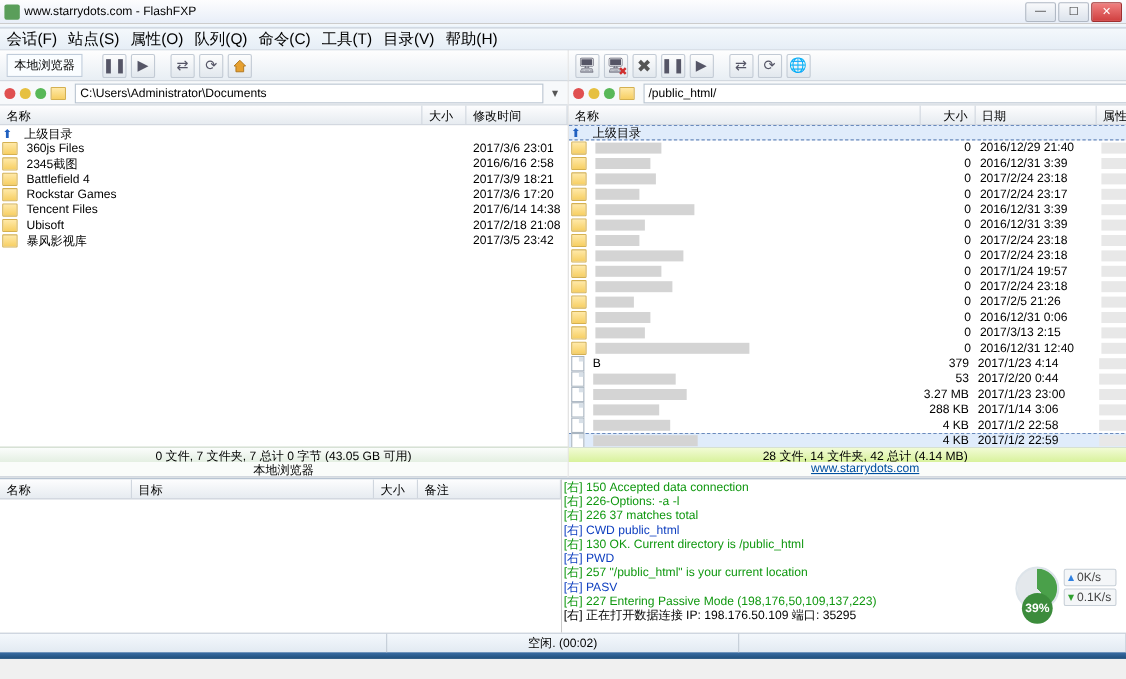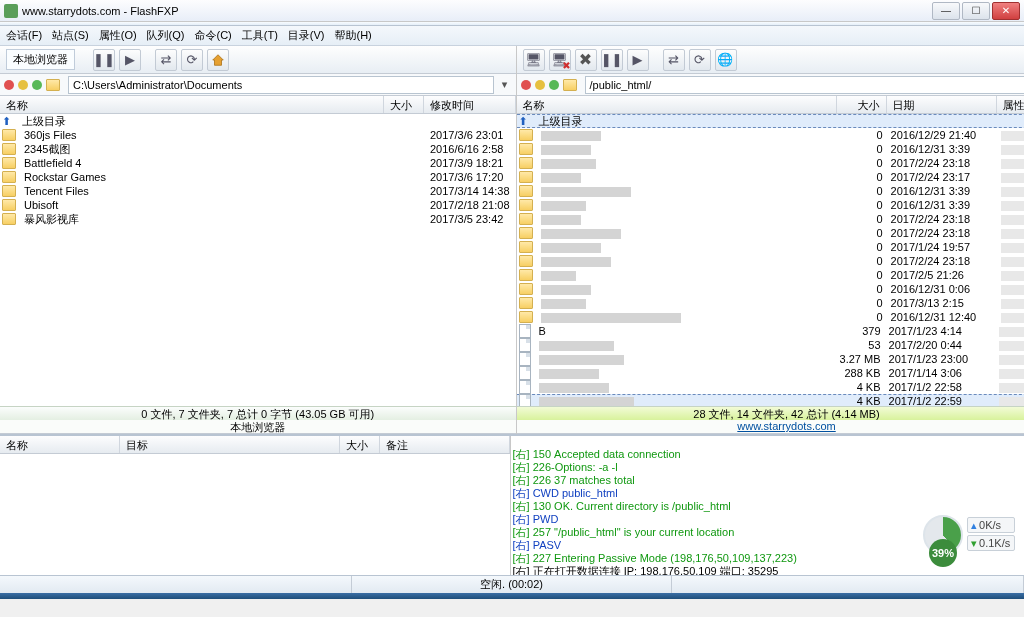--- a/index.html
+++ b/index.html
@@ -8,21 +8,21 @@
 .titlebar { height: 22px; background: linear-gradient(#fdfdfe,#e8eef8); display: flex; align-items: center; padding: 0 4px; border-bottom: 1px solid #c8c8c8; }
 .titlebar-icon { width: 14px; height: 14px; background: #5a9e5a; border-radius: 2px; margin-right: 4px; }
 .titlebar-title { flex: 1; font-size: 11px; }
 .winbtns { display: flex; }
 .winbtn { width: 28px; height: 18px; border: 1px solid #b0b8c4; background: linear-gradient(#f8f9fb,#dce3ec); margin-left: 2px; display:flex; align-items:center; justify-content:center; font-size:10px; color:#333; border-radius:2px; }
 .winbtn.close { background: linear-gradient(#f08080,#d04040); color:#fff; border-color:#a03030;}
 
 .tabrow { height: 20px; background: linear-gradient(#f8fcff,#e4eef8); border-bottom: 1px solid #b8c4d2; display: flex; align-items: center; padding-left: 4px; gap: 4px; color:#555; }
 
 .menubar { height: 20px; background: linear-gradient(#f4f8fc,#e6eef6); display: flex; align-items: center; padding: 0 6px; gap: 10px; border-bottom:1px solid #c8d2de; }
-.menubar span { font-size: 11px; }
+.menubar span { font-size: 14px; }
 
 .split { display: flex; height: 388px; }
 .pane { flex: 1; display: flex; flex-direction: column; border-right: 1px solid #c8c8c8; background:#fff; }
 
 .paneToolbar { height: 28px; background: linear-gradient(#fefefe,#e8eef4); border-bottom:1px solid #c4cbd4; display:flex; align-items:center; padding:0 6px; gap:4px; }
 .tbtn { width: 22px; height: 22px; background: linear-gradient(#fdfdfd,#e2e8ee); border:1px solid #c2cad4; border-radius:2px; display:flex; align-items:center; justify-content:center; font-size:13px; color:#556; }
 .tbtn.house svg { width:14px; height:14px; }
 .pathbar { height: 22px; display:flex; align-items:center; padding:0 4px; gap:4px; border-bottom:1px solid #c4cbd4; background:#f7f9fb; }
 .light { width:10px; height:10px; border-radius:50%; }
 .light.red{background:#e05050;} .light.yellow{background:#e6c040;} .light.green{background:#58b858;}
@@ -42,21 +42,21 @@
 
 .statusline { height: 14px; background: linear-gradient(#fbfdfc,#e4efe2); border-top:1px solid #c6d4c4; text-align:center; font-size:11px; }
 .statusline.remote { background: linear-gradient(#f2fbd6,#d8f29c); }
 .substatus { height: 14px; text-align:center; border-bottom:1px solid #c4cbd4; background:#fafcfa; font-size:11px; }
 .substatus.remote { color:#0050a0; text-decoration:underline; }
 
 .bottom { display:flex; height: 141px; border-top:2px solid #b8c4d2; }
 .queue { flex:1; background:#fff; border-right:1px solid #c8c8c8; display:flex; flex-direction:column; }
 .queuehead { height:18px; background:linear-gradient(#fdfdfe,#e6ebf0); border-bottom:1px solid #c4cbd4; display:flex; }
 .queuehead .col { border-right:1px solid #d0d6de; padding:2px 6px; font-size:11px; }
-.log { flex:1; background:#fff; overflow:auto; font-family:"SimSun",monospace; font-size:11px; line-height:13px; padding:12px 2px; position:relative; }
+.log { flex:1; background:#fff; overflow:auto; font-family:"SimSun",monospace; font-size:11px; line-height:13px; padding:1px 2px; position:relative; }
 .logline { white-space:pre; }
 .msg-grn { color:#109810; }
 .msg-brn { color:#806000; }
 .msg-blu { color:#1040c0; }
 .msg-blk { color:#000; }
 
 .speedwidget { position:absolute; right:6px; bottom:18px; width:95px; height:42px; }
 .gauge { width:40px; height:40px; border-radius:50%; background: conic-gradient(#4aa04a 0 140deg, #e4e8ec 140deg 360deg); position:absolute; left:0; display:flex; align-items:center; justify-content:center; color:#fff; font-size:10px; font-weight:bold; border:2px solid #dde4ea; }
 .gauge-inner{ width:28px; height:28px; background:#3c8c3c; border-radius:50%; display:flex; align-items:center; justify-content:center;margin-top:36px;}
 .spdboxes { position:absolute; left:44px; top:2px; }
@@ -156,21 +156,21 @@
         <div class="row">
           <div class="fldicon"></div>
           <span class="cell" style="width:366px">Rockstar Games</span>
           <span class="cell col-size-l"></span>
           <span class="cell col-date-l">2017/3/6 17:20</span>
         </div>
         <div class="row">
           <div class="fldicon"></div>
           <span class="cell" style="width:366px">Tencent Files</span>
           <span class="cell col-size-l"></span>
-          <span class="cell col-date-l">2017/3/14 14:38</span>
+          <span class="cell col-date-l">2017/6/14 14:38</span>
         </div>
         <div class="row">
           <div class="fldicon"></div>
           <span class="cell" style="width:366px">Ubisoft</span>
           <span class="cell col-size-l"></span>
           <span class="cell col-date-l">2017/2/18 21:08</span>
         </div>
         <div class="row">
           <div class="fldicon"></div>
           <span class="cell" style="width:366px">暴风影视库</span>

